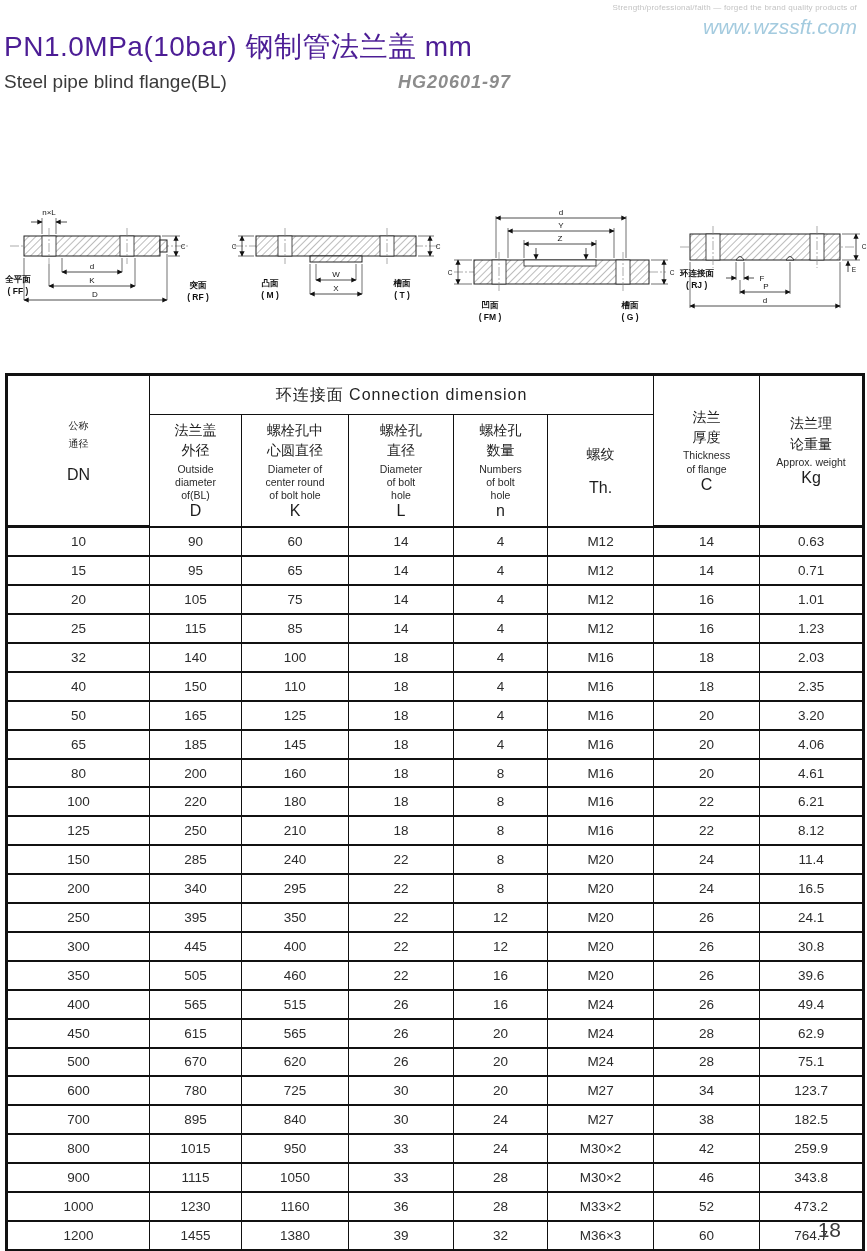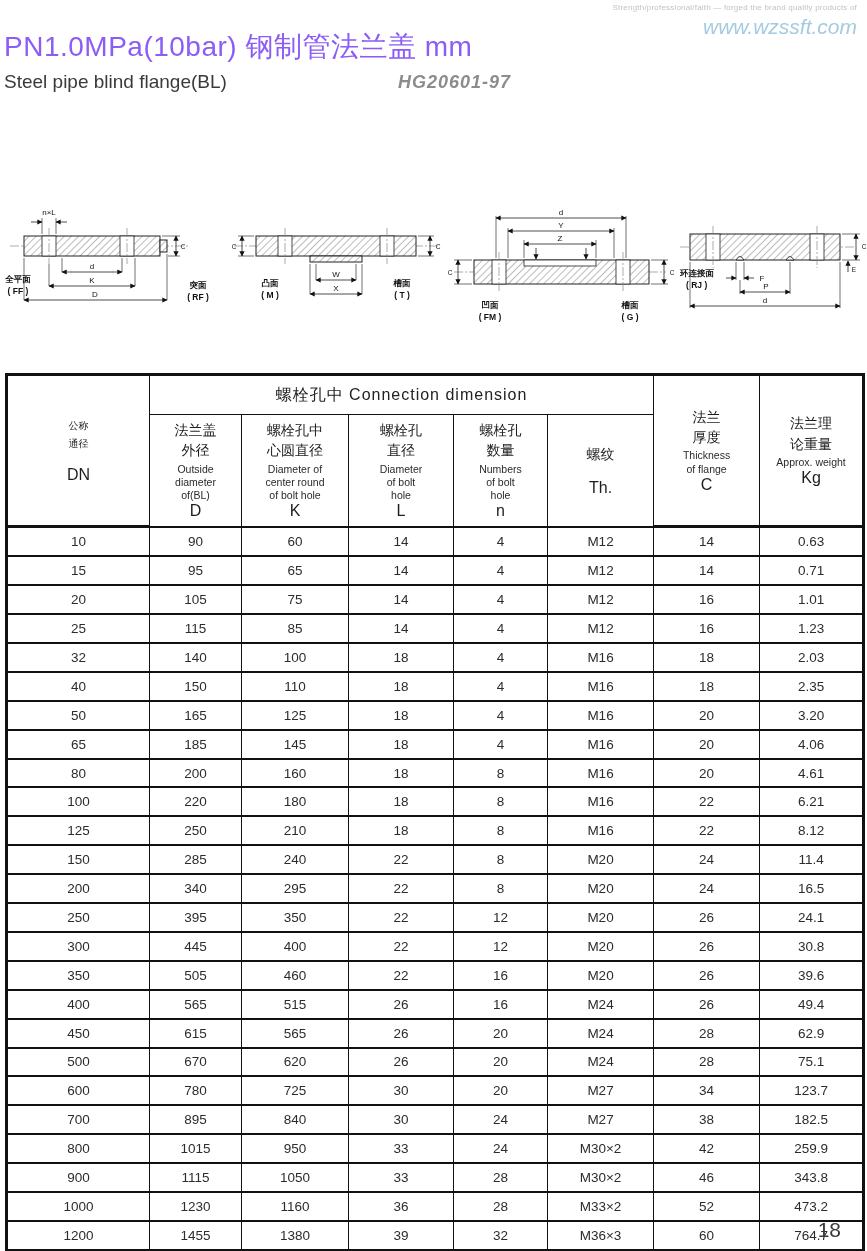--- a/index.html
+++ b/index.html
@@ -3,21 +3,21 @@
 <meta charset="utf-8">
 <style>
   html,body { margin:0; padding:0; background:#fff; }
   .page {
     position:relative; width:867px; height:1251px; background:#fff;
     font-family:"Liberation Sans", sans-serif; color:#222; overflow:hidden;
   }
   
   .tagline { position:absolute; top:3px; right:10px; font-size:8px; color:#c3c3c3; letter-spacing:0.2px; }
   .website { position:absolute; top:15px; right:10px; font-size:21px; color:#a4cbdf; font-style:italic; }
-  .title   { position:absolute; top:28px; left:4px; margin:0; font-size:28px; font-weight:normal; color:#8b5cf6; letter-spacing:0.5px; white-space:nowrap; }
+  .title   { position:absolute; top:28px; left:4px; margin:0; font-size:28px; font-weight:normal; color:#4c1d95; letter-spacing:0.5px; white-space:nowrap; }
   .subtitle{ position:absolute; top:71px; left:4px; font-size:19px; color:#3a3a3a; }
   .standard{ position:absolute; top:72px; left:398px; font-size:18px; color:#8c8c8c; font-style:italic; font-weight:bold; letter-spacing:1px; }
   
   .drawings { position:absolute; top:206px; left:0; width:752px; height:132px; }
   .drawings svg { position:absolute; top:0; }
   .dwg-1 { left:2px; }  .dwg-2 { left:226px; }  .dwg-3 { left:444px; }  .dwg-4 { left:678px; }
   .cl  { stroke:#888; stroke-width:0.7; stroke-dasharray:9 2 2 2; fill:none; }
   .ext { stroke:#333; stroke-width:0.7; fill:none; }
   .dim { stroke:#222; stroke-width:0.8; fill:none; }
   .oln { stroke:#222; stroke-width:1; }
@@ -237,21 +237,21 @@
     </colgroup>
     <thead>
       <tr class="h1">
         <th rowspan="2" class="span-full">
           <div class="hc hc-mid">
             <div class="cn cn-big">公称
 通径</div>
             <div class="sym">DN</div>
           </div>
         </th>
-        <th colspan="5" class="group">螺栓孔中   Connection dimension</th>
+        <th colspan="5" class="group">环连接面   Connection dimension</th>
         <th rowspan="2" class="span-full">
           <div class="hc">
             <div class="cn">法兰
 厚度</div>
             <div class="en">Thickness
 of flange</div>
             <div class="sym">C</div>
           </div>
         </th>
         <th rowspan="2" class="span-full">

